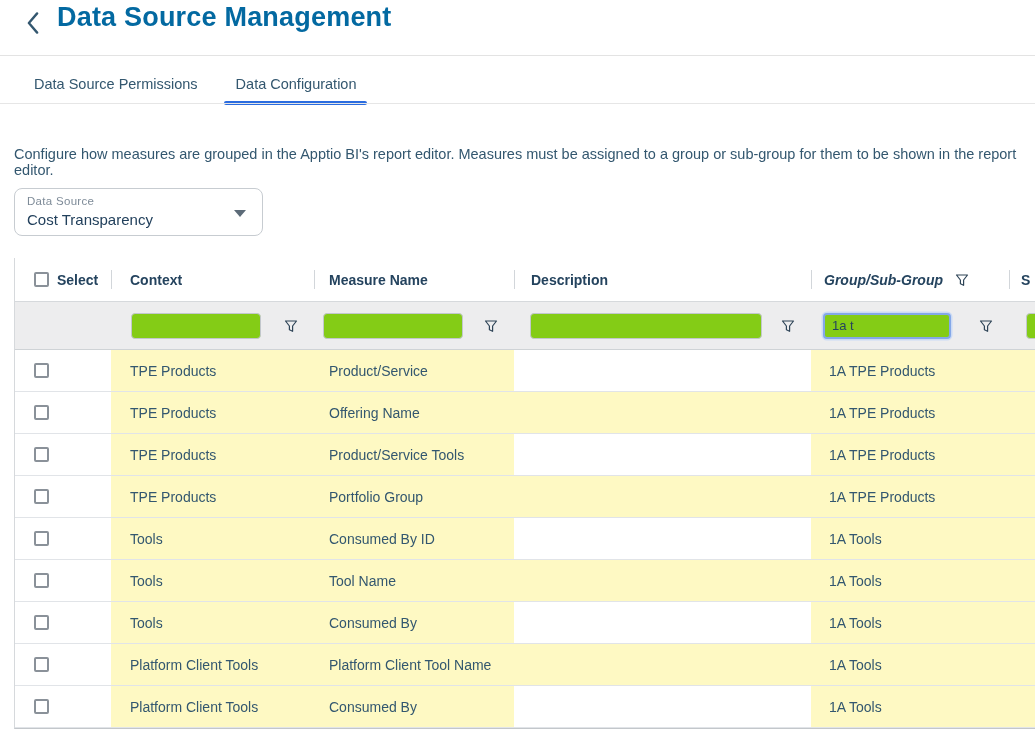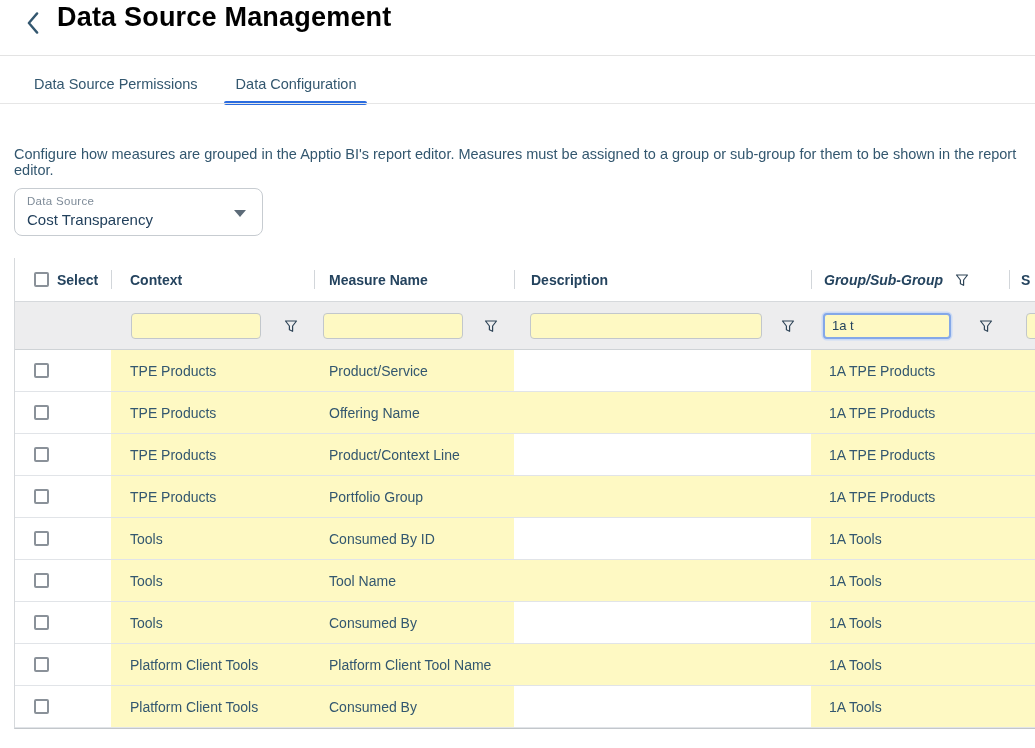--- a/index.html
+++ b/index.html
@@ -4,21 +4,21 @@
 <style>
   * { box-sizing: border-box; margin: 0; padding: 0; }
   html, body { width: 1035px; height: 748px; overflow: hidden; background: #ffffff; }
   body { position: relative; font-family: "Liberation Sans", "DejaVu Sans", sans-serif; color: #33576f; }
 
   
   .page-header { position: absolute; top: 0; left: 0; width: 100%; height: 55px; }
   .back-btn { position: absolute; left: 20px; top: 9px; width: 26px; height: 28px;
               display: flex; align-items: center; justify-content: center; color: #33576f; cursor: pointer; }
   .page-title { position: absolute; left: 57px; top: 2px; font-size: 27px; font-weight: 700;
-                color: #000000; letter-spacing: 0.2px; }
+                color: #0369a1; letter-spacing: 0.2px; }
   .divider-1 { position: absolute; top: 55px; left: 0; width: 100%; height: 1px; background: #e3e3e3; }
 
   
   .tabs { position: absolute; top: 68px; left: 28px; display: flex; gap: 26px; }
   .tab { position: relative; font-size: 14.5px; color: #33576f; padding: 8px 6px 16px 6px; cursor: pointer; }
   .tab.active::after { content: ""; position: absolute; left: -6px; right: -4px; bottom: 3px;
                        height: 4px; border-radius: 2px; background: #2b6cdf; }
   .divider-2 { position: absolute; top: 103px; left: 0; width: 100%; height: 1px; background: #e6e6e6; }
 
   
@@ -56,21 +56,21 @@
 
   
   .checkbox { width: 15px; height: 15px; background: #fff; border: 2px solid #8a9199;
               border-radius: 2px; flex: none; cursor: pointer; }
   .select-label { margin-left: 8px; }
 
   
   .filter-row { height: 48px; align-items: center; background: #ededee; border-bottom: 1px solid #cfd3d6; }
   .filter-cell { display: flex; align-items: center; height: 100%; }
   .filter-cell .funnel { margin-left: auto; margin-right: 16px; cursor: pointer; }
-  .f-input { height: 26px; border: 1px solid #c2c7cc; border-radius: 4px; background: #fef9c3;
+  .f-input { height: 26px; border: 1px solid #c2c7cc; border-radius: 4px; background: #84cc16;
              font-size: 13px; color: #24435e; padding: 0 7px; outline: none;
              font-family: "Liberation Sans", sans-serif; }
   .f-context { margin-left: 20px; width: 130px; }
   .f-measure { margin-left: 9px;  width: 140px; }
   .f-desc    { margin-left: 16px; width: 232px; }
   .f-group   { margin-left: 12px; width: 128px; border: 2px solid #84a8e8; box-shadow: 0 0 0 1.5px #ccdbf5; }
   .f-last    { margin-left: 17px; width: 140px; }
 
   
   .data-row { height: 42px; align-items: stretch; border-bottom: 1px solid #e1e4e8; font-size: 14px; color: #33576f; }
@@ -223,21 +223,21 @@
   </div>
 
   <div class="row data-row">
     <div class="cell cell-select c-select pl19">
       <div class="checkbox"></div>
     </div>
     <div class="cell c-context pl19">
       <span>TPE Products</span>
     </div>
     <div class="cell c-measure pl15">
-      <span>Product/Context Line</span>
+      <span>Product/Service Tools</span>
     </div>
     <div class="cell cell-desc c-desc pl17 desc-white">
       <span></span>
     </div>
     <div class="cell c-group" style="padding-left:18px">
       <span>1A TPE Products</span>
     </div>
     <div class="cell c-last cell-last">
       
     </div>

